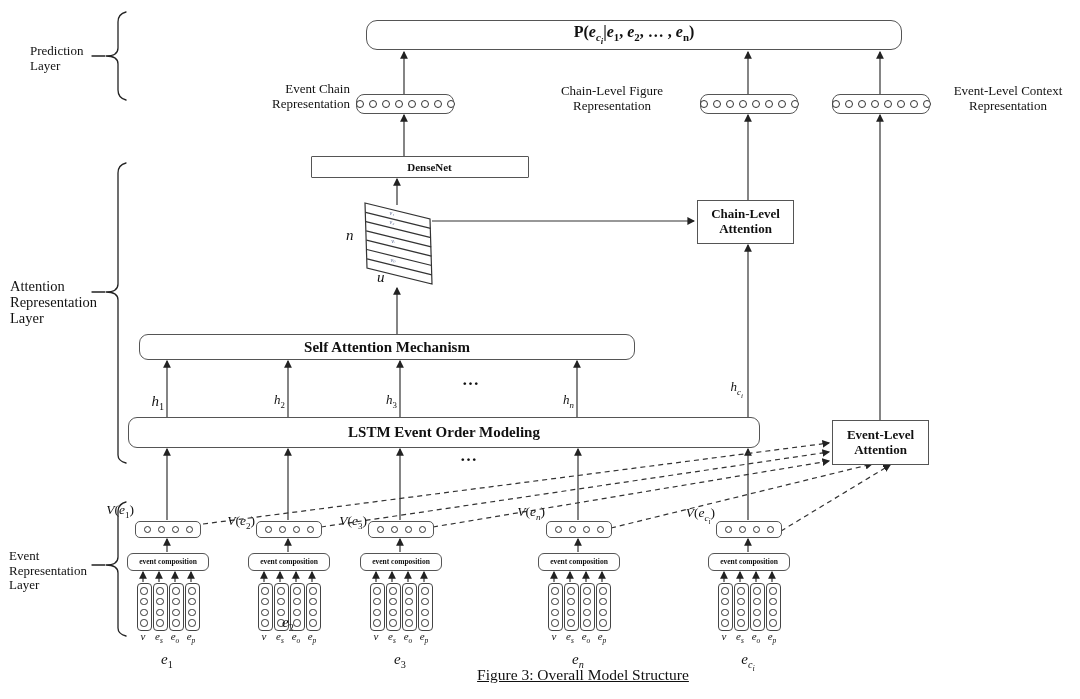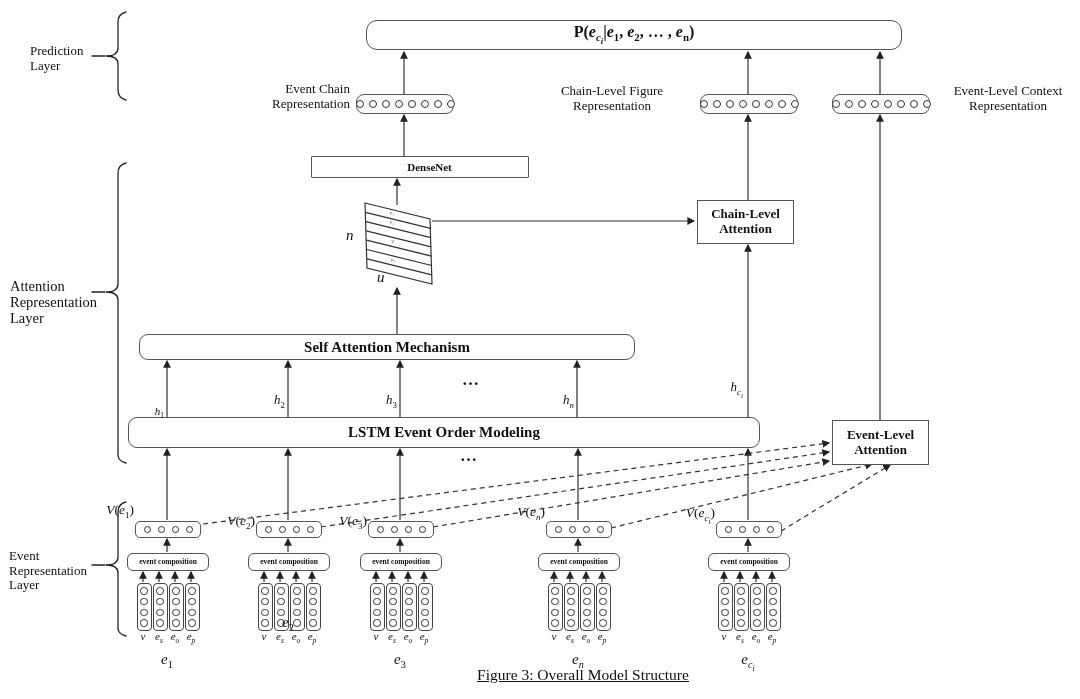--- a/index.html
+++ b/index.html
@@ -207,21 +207,21 @@
 
   <div class="box rounded" style="left:128px;top:417px;width:630px;height:29px;font-size:15px;">
       <span>LSTM Event Order Modeling</span>
     </div>
 
   <div class="box" style="left:832px;top:420px;width:95px;height:43px;font-size:13px;">
     <div>Event-Level</div>
       <div>Attention</div>
   </div>
 
-  <div class="lab ra" style="left:132px;top:393px;width:32px;font-size:11px;margin-top:12px;"><i>h</i><sub>1</sub></div>
+  <div class="lab ra" style="left:132px;top:393px;width:32px;font-size:15px;"><i>h</i><sub>1</sub></div>
   <div class="lab ra" style="left:253px;top:393px;width:32px;font-size:13px;"><i>h</i><sub>2</sub></div>
   <div class="lab ra" style="left:365px;top:393px;width:32px;font-size:13px;"><i>h</i><sub>3</sub></div>
   <div class="lab ra" style="left:542px;top:393px;width:32px;font-size:13px;"><i>h</i><sub><i>n</i></sub></div>
   <div class="lab ra" style="left:705px;top:380px;width:38px;font-size:13px;"><i>h</i><sub><i>c<sub>i</sub></i></sub></div>
 
   <div class="lab" style="left:462px;top:370px;font-size:17px;font-weight:bold;letter-spacing:1px;">…</div>
   <div class="lab" style="left:460px;top:446px;font-size:17px;font-weight:bold;letter-spacing:1px;">…</div>
 
   <div>
     <div class="lab ra" style="left:74px;top:502px;width:60px;font-size:13.5px;"><i>V</i>(<i>e</i><sub>1</sub>)</div>

